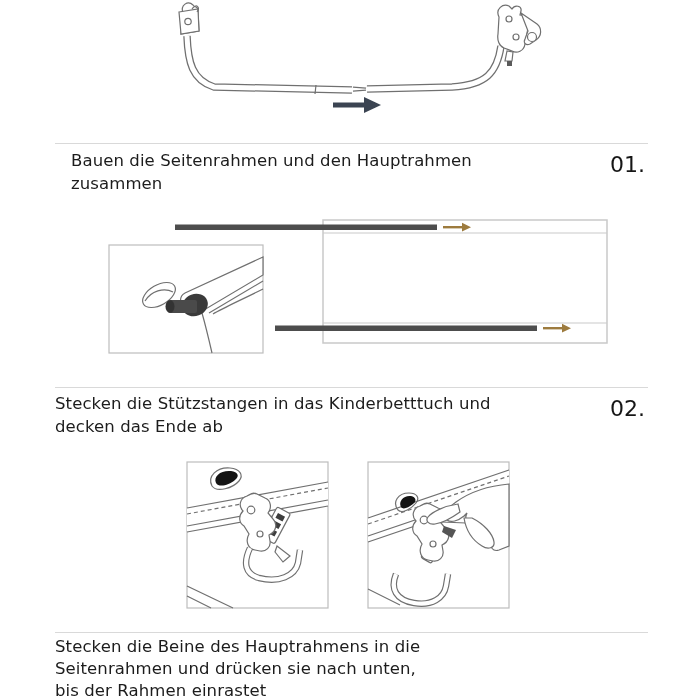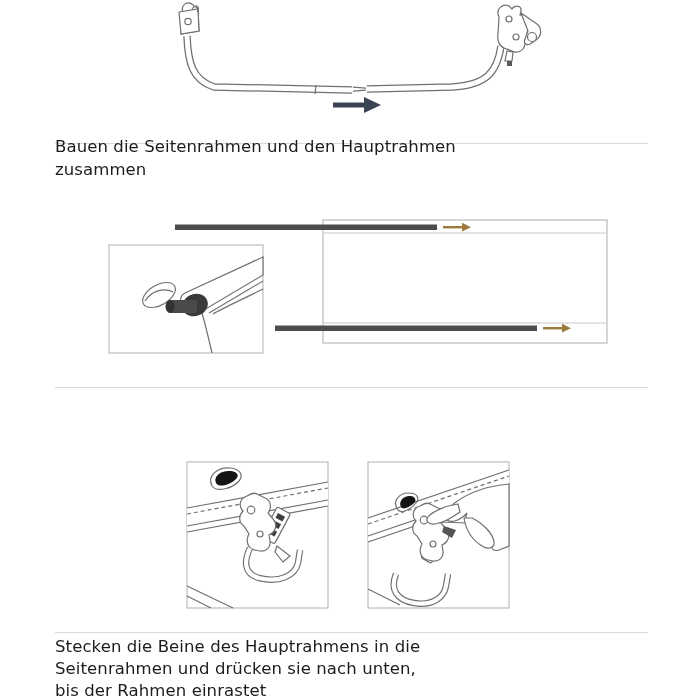--- a/index.html
+++ b/index.html
@@ -57,22 +57,23 @@
       <circle cx="516" cy="37" r="3" class="ln fillw"></circle>
       <path d="M 507 51 L 505 61 L 512 61 L 513 52 Z" class="ln fillw"></path>
       <rect x="507" y="61" width="5" height="5" fill="#5a5a5a"></rect>
     </g>
 
     <path d="M 333 102.5 L 364 102.5 L 364 97 L 381 105 L 364 113 L 364 107.5 L 333 107.5 Z" fill="#3b4452"></path>
   </svg>
 
   <div class="divider" style="top:143px;"></div>
 
-  <div class="step-text" style="top:135px;">Bauen die Seitenrahmen und den Hauptrahmen
+  <div class="step-text" style="top:149px;margin-left:16px;">Bauen die Seitenrahmen und den Hauptrahmen
 zusammen</div>
+  <div class="step-number" style="top:152px;">01.</div>
 
   <svg class="illus" style="top:215px;" width="700" height="145" viewBox="0 0 700 145">
 
     <g>
       <rect x="323" y="5" width="284" height="123" fill="#ffffff" stroke="#c9c9c9" stroke-width="1.5"></rect>
       <path d="M 323 18 L 607 18 M 323 108 L 607 108" stroke="#c9c9c9" stroke-width="1.2" fill="none"></path>
     </g>
 
     <rect x="175" y="9.5" width="262" height="5.5" fill="#4d4d4d"></rect>
     <g>
@@ -101,20 +102,23 @@
         <g>
           <rect x="60" y="55" width="28" height="13" rx="2" fill="#4a4a4a"></rect>
           <ellipse cx="61" cy="61.5" rx="4.5" ry="6.5" fill="#333333"></ellipse>
         </g>
       </g>
     </g>
   </svg>
 
   <div class="divider" style="top:387px;"></div>
 
+  <div class="step-text" style="top:392px;">Stecken die Stützstangen in das Kinderbetttuch und
+decken das Ende ab</div>
+  <div class="step-number" style="top:396px;">02.</div>
 
   <svg class="illus" style="top:455px;" width="700" height="175" viewBox="0 0 700 175">
 
     <g>
       <rect x="187" y="7" width="141" height="146" fill="#ffffff" stroke="#bdbdbd" stroke-width="1.2"></rect>
       <g transform="translate(187,7)">
         <g>
           <polygon points="0,46 141,20 141,44 0,70" fill="#ffffff"></polygon>
           <path d="M 0 46 L 141 20" class="ln"></path>
           <path d="M 0 52 L 141 26" class="ln" stroke-dasharray="4 3"></path>

